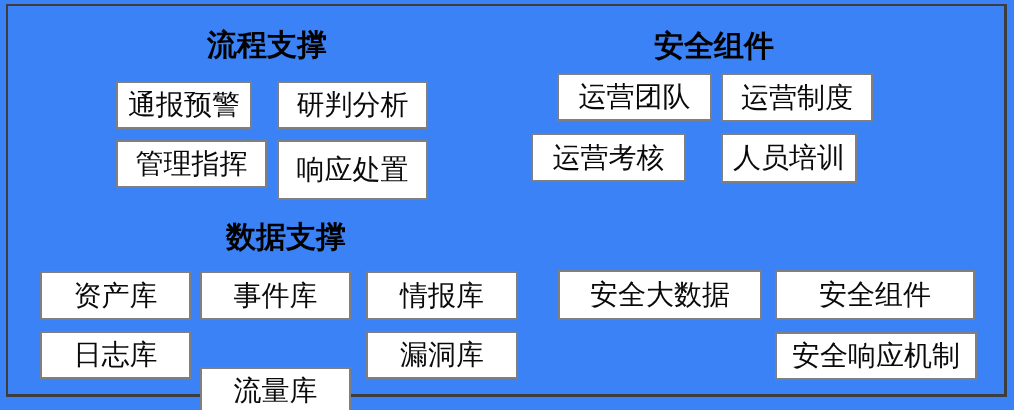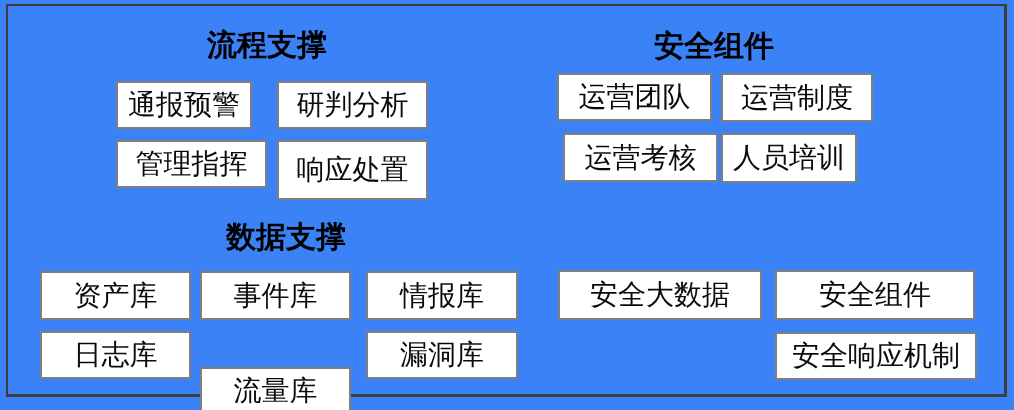--- a/index.html
+++ b/index.html
@@ -60,21 +60,21 @@
 
   <div class="sec-title" style="left:207px; top:30px;">流程支撑</div>
   <div class="node" style="left:116px; top:81px; width:136px; height:48px;">通报预警</div>
   <div class="node" style="left:277px; top:81px; width:151px; height:48px;">研判分析</div>
   <div class="node" style="left:116px; top:140px; width:151px; height:48px;">管理指挥</div>
   <div class="node" style="left:277px; top:140px; width:151px; height:60px;">响应处置</div>
 
   <div class="sec-title" style="left:654px; top:31px;">安全组件</div>
   <div class="node" style="left:557px; top:73px; width:155px; height:48px;">运营团队</div>
   <div class="node" style="left:721px; top:73px; width:152px; height:49px;">运营制度</div>
-  <div class="node" style="left:563px; top:133px; width:155px; height:49px;">运营考核</div>
+  <div class="node" style="left:531px; top:133px; width:155px; height:49px;">运营考核</div>
   <div class="node" style="left:721px; top:133px; width:136px; height:50px;">人员培训</div>
 
   <div class="sec-title" style="left:226px; top:222px;">数据支撑</div>
   <div class="node" style="left:40px; top:271px; width:151px; height:49px;">资产库</div>
   <div class="node" style="left:200px; top:271px; width:151px; height:49px;">事件库</div>
   <div class="node" style="left:366px; top:271px; width:152px; height:49px;">情报库</div>
   <div class="node" style="left:40px; top:331px; width:151px; height:48px;">日志库</div>
   <div class="node" style="left:200px; top:331px; width:151px; height:48px;margin-top:36px;">流量库</div>
   <div class="node" style="left:366px; top:331px; width:152px; height:48px;">漏洞库</div>
 

